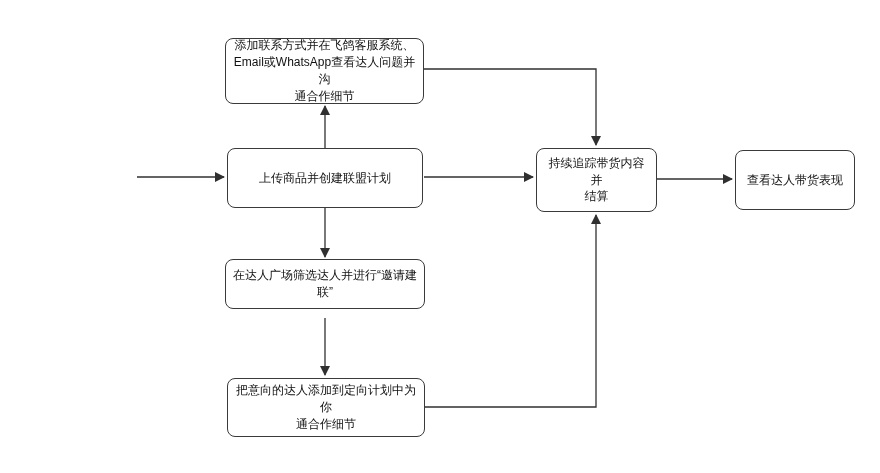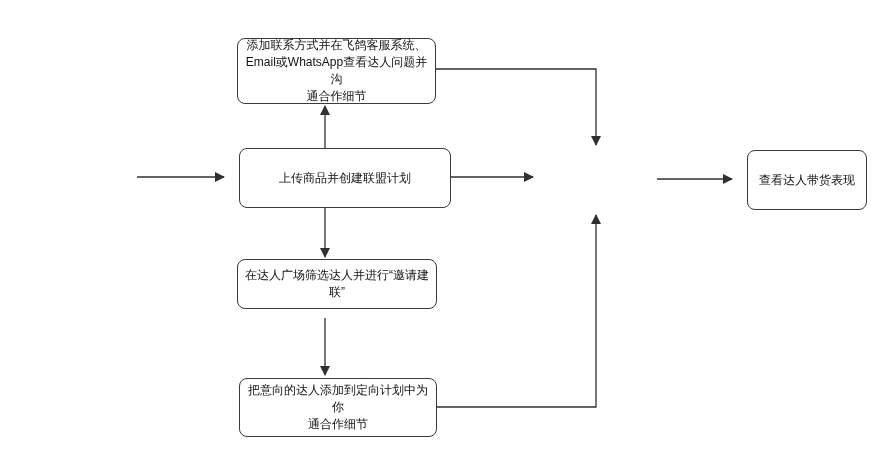--- a/index.html
+++ b/index.html
@@ -25,21 +25,20 @@
     display: flex;
     align-items: center;
     justify-content: center;
     text-align: center;
     font-size: 12px;
     line-height: 1.4;
     color: #111111;
     padding: 19px 6px;
     white-space: pre-line;
     z-index: 2;
-    margin-left: 12px;
   }
 </style>
 </head>
 <body>
 
 <div id="canvas">
 
   <svg id="edges" viewBox="0 0 880 473" xmlns="http://www.w3.org/2000/svg">
     <defs>
       <marker id="arrow" markerUnits="userSpaceOnUse" markerWidth="10" markerHeight="10" refX="9" refY="5" orient="auto">
@@ -52,28 +51,30 @@
       <path d="M 325 208 L 325 257" marker-end="url(#arrow)"></path>
       <path d="M 325 318 L 325 375" marker-end="url(#arrow)"></path>
       <path d="M 424 177 L 533 177" marker-end="url(#arrow)"></path>
       <path d="M 424 69 L 596 69 L 596 145" marker-end="url(#arrow)"></path>
       <path d="M 425 407 L 596 407 L 596 215" marker-end="url(#arrow)"></path>
       <path d="M 657 179 L 732 179" marker-end="url(#arrow)"></path>
     </g>
   </svg>
 
 
-  <div class="node" style="left:227px; top:148px; width:212px; height:60px;">上传商品并创建联盟计划</div>
+  <div class="node" style="left:227px; top:148px; width:196px; height:60px;">上传商品并创建联盟计划</div>
 
   <div class="node" style="left:225px; top:38px; width:199px; height:66px;">添加联系方式并在飞鸽客服系统、
 Email或WhatsApp查看达人问题并沟
 通合作细节</div>
 
   <div class="node" style="left:225px; top:259px; width:200px; height:50px;">在达人广场筛选达人并进行“邀请建
 联”</div>
 
   <div class="node" style="left:227px; top:378px; width:198px; height:59px;">把意向的达人添加到定向计划中为你
 通合作细节</div>
 
+  <div class="node" style="left:536px; top:148px; width:121px; height:64px;">持续追踪带货内容并
+结算</div>
 
   <div class="node" style="left:735px; top:150px; width:120px; height:60px;">查看达人带货表现</div>
 
 </div>
 
 </body></html>

